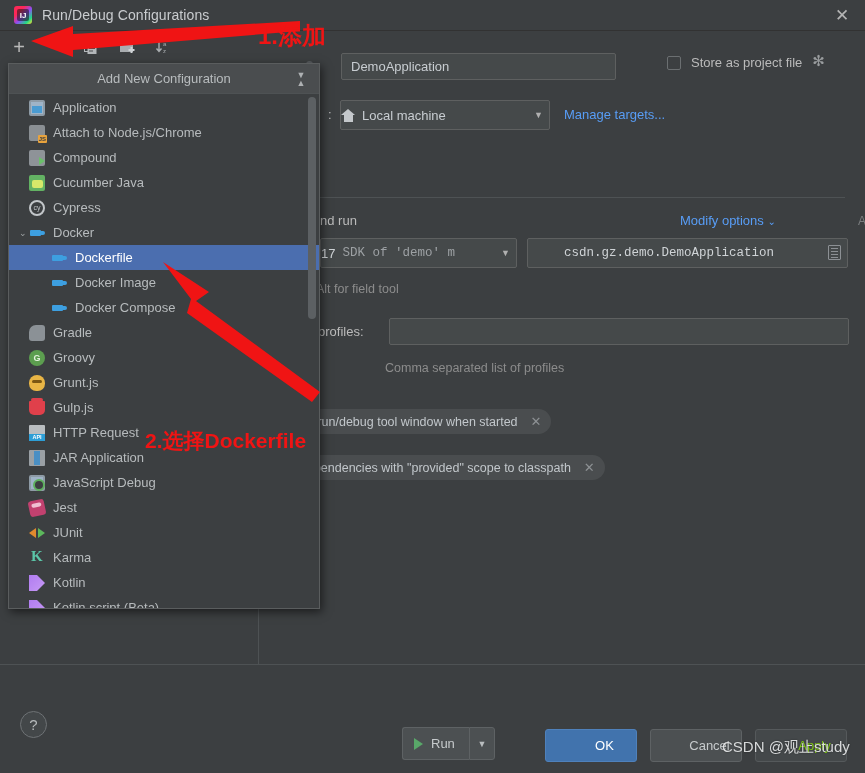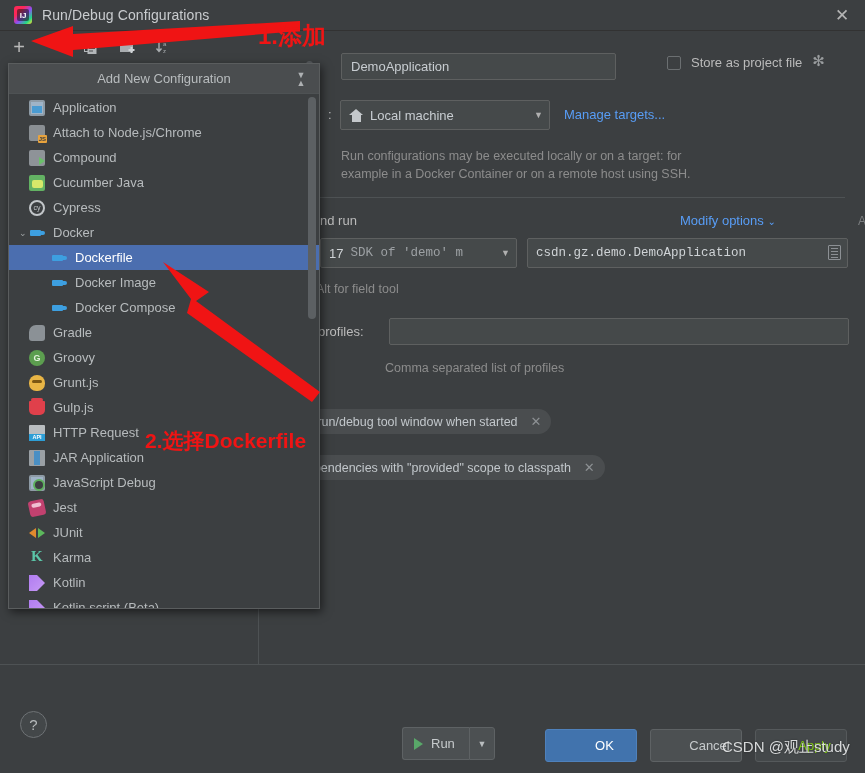--- a/index.html
+++ b/index.html
@@ -77,33 +77,34 @@
   }
   .field-label { color: #bbbbbb; font-size: 13px; }
 
   .txt-input {
     background: #45494a; border: 1px solid #5e6060; border-radius: 2px;
     color: #c8cdd1; font-size: 13px; height: 27px; line-height: 25px;
     padding: 0 9px; font-family: "Liberation Sans", sans-serif;
   }
   .combo {
     background: #45494a; border: 1px solid #5e6060; border-radius: 2px;
-    height: 30px; display: flex; align-items: center; padding: 0 6px 0 8px;
+    height: 30px; display: flex; align-items: center; padding: 0 6px 0 0;
     color: #c8cdd1; font-size: 13px; cursor: pointer; position: relative;
   }
   .combo .arrow { margin-left: auto; padding-left: 10px; color: #b0b0b0; font-size: 9px; }
   .link { color: #589df6; cursor: pointer; font-size: 13px; }
   .hinttext { color: #8c8c8c; font-size: 12.5px; line-height: 18px; }
   .divider { position: absolute; height: 1px; background: #4e5254; }
   .section-head { color: #bbbbbb; font-size: 13px; }
   .shortcut { color: #7a7d7f; font-size: 12px; }
 
   .mono {
     font-family: "Liberation Mono", "DejaVu Sans Mono", monospace;
     font-size: 12.5px;
+    margin-left: 36px;
   }
 
   .chip {
     display: inline-flex; align-items: center;
     background: #4a4d4f; border-radius: 13px; height: 25px;
     padding: 0 6px 0 12px; color: #c2c7cb; font-size: 12.5px;
     cursor: pointer;
   }
   .chip .x { margin-left: 9px; color: #8d9194; font-size: 13px; padding: 0 4px; }
 
@@ -353,24 +354,20 @@
     <div class="field-label" style="position:absolute; left:28px; top:76px;">:</div>
 
     <div class="combo" style="position:absolute; left:40px; top:69px; width:210px;">
       <span class="home-icon"></span>
       <span>Local machine</span>
       <span class="arrow">▼</span>
     </div>
 
     <div class="link" style="position:absolute; left:264px; top:76px;">Manage targets...</div>
 
-    <div class="hinttext" style="position:absolute; left:41px; top:116px; width:470px;">
-      <div>Run configurations may be executed locally or on a target: for</div>
-      <div>example in a Docker Container or on a remote host using SSH.</div>
-    </div>
 
     <div class="divider" style="left:20px; top:166px; right:20px;"></div>
 
     <div class="section-head" style="position:absolute; left:20px; top:182px;">nd run</div>
     <div class="link" style="position:absolute; left:380px; top:182px;">
       <span>Modify options</span>
       <span style="font-size:10px;"> ⌄</span>
     </div>
     <div class="shortcut" style="position:absolute; left:558px; top:183px;">Alt+M</div>
 

